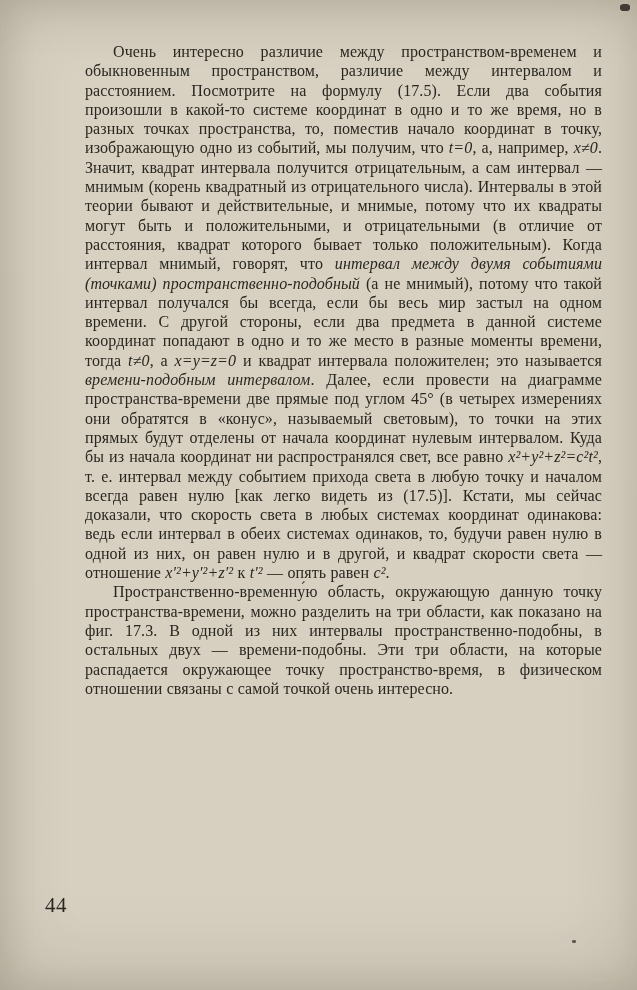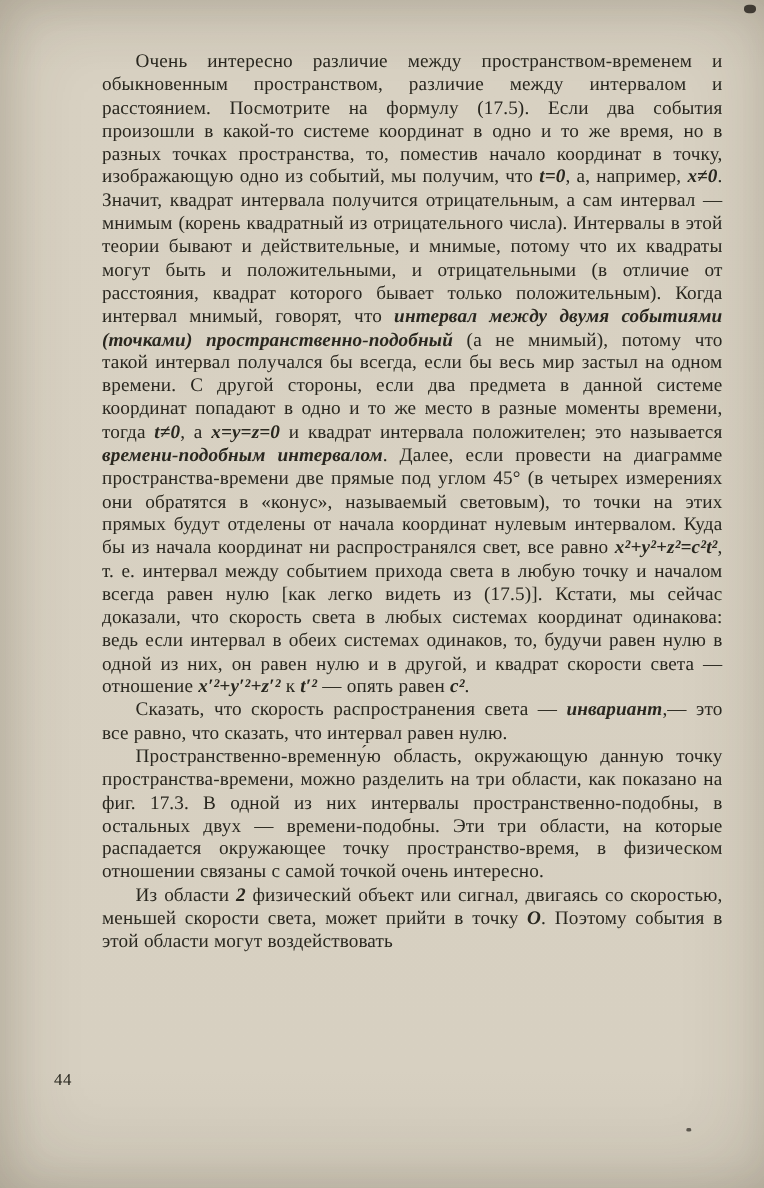--- a/index.html
+++ b/index.html
@@ -23,46 +23,44 @@
   }
   .para {
     margin: 0;
     font-size: 16px;
     line-height: 19.3px;
     text-align: justify;
     text-indent: 28px;
     letter-spacing: 0.1px;
     word-spacing: 0.2px;
   }
-  .it { font-style: italic; font-weight: bold; }
+  .it { font-style: italic; }
   .bd { font-weight: normal; }
   .heading {
     margin: 18px 0 13px 2px;
     font-size: 17px;
     font-style: italic;
     font-weight: bold;
     letter-spacing: 0.3px;
     word-spacing: 2px;
   }
   .page-number {
     position: absolute;
     left: 45px; top: 893px;
-    font-size: 14px;
+    font-size: 21px;
     letter-spacing: 0.5px;
   }
   .speck { position: absolute; background: #2a2620; border-radius: 40%; }
   .speck-top-right { left: 620px; top: 4px; width: 10px; height: 7px; opacity: 0.85; }
   .speck-bottom-right { left: 572px; top: 940px; width: 4px; height: 3px; opacity: 0.7; }
 </style>
 </head>
 <body>
 
 <div class="page">
   <main class="text-col">
     <p class="para"><span>Очень интересно различие между пространством-временем и обыкновенным пространством, различие между интервалом и расстоянием. Посмотрите на формулу (17.5). Если два события произошли в какой-то системе координат в одно и то же время, но в разных точках пространства, то, поместив начало координат в точку, изображающую одно из событий, мы получим, что </span><span class="it">t=0</span><span>, а, например, </span><span class="it">x≠0</span><span>. Значит, квадрат интервала получится отрицательным, а сам интервал — мнимым (корень квадратный из отрицательного числа). Интервалы в этой теории бывают и действительные, и мнимые, потому что их квадраты могут быть и положительными, и отрицательными (в отличие от расстояния, квадрат которого бывает только положительным). Когда интервал мнимый, говорят, что </span><span class="it">интервал между двумя событиями (точками) пространственно-подобный</span><span> (а не мнимый), потому что такой интервал получался бы всегда, если бы весь мир застыл на одном времени. С другой стороны, если два предмета в данной системе координат попадают в одно и то же место в разные моменты времени, тогда </span><span class="it">t≠0</span><span>, а </span><span class="it">x=y=z=0</span><span> и квадрат интервала положителен; это называется </span><span class="it">времени-подобным интервалом</span><span>. Далее, если провести на диаграмме пространства-времени две прямые под углом 45° (в четырех измерениях они обратятся в «конус», называемый световым), то точки на этих прямых будут отделены от начала координат нулевым интервалом. Куда бы из начала координат ни распространялся свет, все равно </span><span class="it">x²+y²+z²=c²t²</span><span>, т. е. интервал между событием прихода света в любую точку и началом всегда равен нулю [как легко видеть из (17.5)]. Кстати, мы сейчас доказали, что скорость света в любых системах координат одинакова: ведь если интервал в обеих системах одинаков, то, будучи равен нулю в одной из них, он равен нулю и в другой, и квадрат скорости света — отношение </span><span class="it">x′²+y′²+z′²</span><span> к </span><span class="it">t′²</span><span> — опять равен </span><span class="it">c²</span><span>.</span></p>
-    <p class="para"><span>Сказать, что скорость распространения света — </span><span class="it">инвариант</span><span>,— это все равно, что сказать, что интервал равен нулю.</span></p>
     <p class="para"><span>Пространственно-временну́ю область, окружающую данную точку пространства-времени, можно разделить на три области, как показано на фиг. </span><span class="bd">17.3</span><span>. В одной из них интервалы пространственно-подобны, в остальных двух — времени-подобны. Эти три области, на которые распадается окружающее точку пространство-время, в физическом отношении связаны с самой точкой очень интересно.</span></p>
-    <p class="para"><span>Из области </span><span class="it">2</span><span> физический объект или сигнал, двигаясь со скоростью, меньшей скорости света, может прийти в точку </span><span class="it">O</span><span>. Поэтому события в этой области могут воздействовать</span></p>
   </main>
   <div class="page-number">44</div>
   <div class="speck speck-top-right"></div>
   <div class="speck speck-bottom-right"></div>
 </div>
 
 </body></html>

